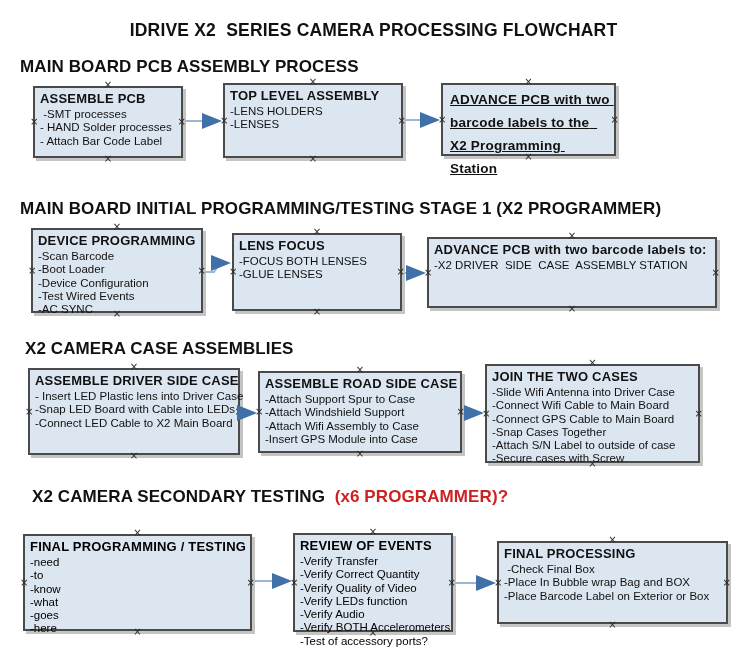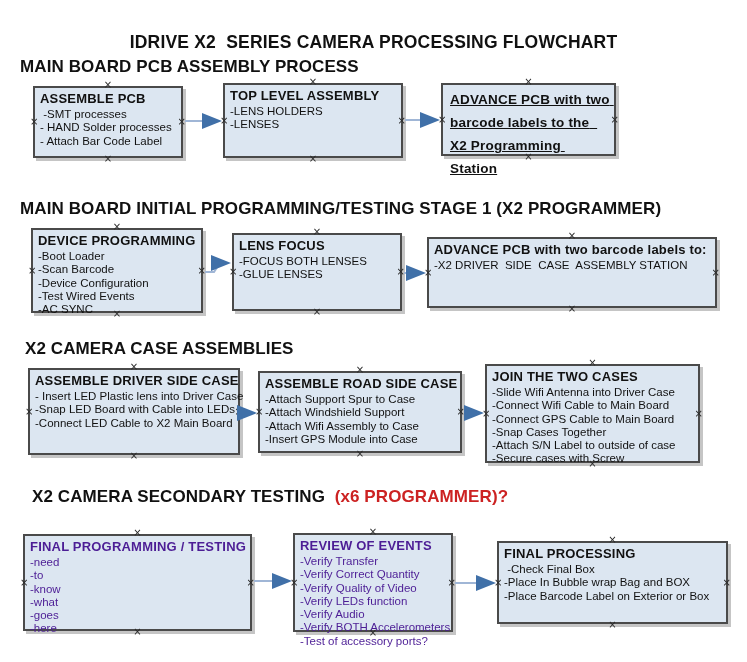--- a/index.html
+++ b/index.html
@@ -1,34 +1,34 @@
 <!DOCTYPE html>
 <html><head>
 <meta charset="utf-8">
 <style>
   html,body{margin:0;padding:0;background:#ffffff;}
   body{width:747px;height:662px;position:relative;overflow:hidden;
        font-family:"Liberation Sans",sans-serif;color:#111;}
 
   .h-main{position:absolute;top:20px;left:0;width:100%;text-align:center;
-          font-weight:bold;font-size:17.5px;white-space:pre;letter-spacing:.2px;margin-top:12px;}
+          font-weight:bold;font-size:17.5px;white-space:pre;letter-spacing:.2px;}
   .heading{position:absolute;font-weight:bold;font-size:17px;white-space:pre;letter-spacing:.1px;}
   .hs1{left:20px;top:57px;}
   .hs2{left:20px;top:199px;}
   .hs3{left:25px;top:339px;text-align:center;}
   .hs4{left:32px;top:487px;}
   .red-inline{color:#cc2222;}
 
   .fc-box{position:absolute;background:#dce6f1;border:2px solid #4a4a4a;
           box-sizing:border-box;box-shadow:3px 3px 0 rgba(140,140,140,.5);
           padding:3px 4px 2px 5px;}
   .fc-title{font-weight:bold;font-size:13px;line-height:16px;white-space:pre;
             margin-bottom:1px;letter-spacing:.2px;}
   .fc-item{font-size:11.5px;line-height:13.3px;white-space:pre;}
-  .red .fc-title,.red .fc-item{color:#4c1d95;}
+  .red .fc-title,.red .fc-item{color:#000000;}
   .title-only .fc-title{white-space:pre-wrap;font-size:13.5px;line-height:23px;padding-left:2px;text-decoration:underline;}
 
   
   .s1b1{left:33px; top:86px; width:150px;height:72px;}
   .s1b2{left:223px;top:83px; width:180px;height:75px;}
   .s1b3{left:441px;top:83px; width:175px;height:73px;}
   .s2b1{left:31px; top:228px;width:172px;height:85px;}
   .s2b2{left:232px;top:233px;width:170px;height:78px;}
   .s2b3{left:427px;top:237px;width:290px;height:71px;}
   .s3b1{left:28px; top:368px;width:212px;height:87px;}
@@ -85,22 +85,22 @@
   <div class="fc-title">ADVANCE PCB with two barcode labels to the  X2 Programming Station</div>
 <span class="hdl t">×</span>
     <span class="hdl b">×</span>
     <span class="hdl l">×</span>
     <span class="hdl r">×</span>
   </div>
 
 <div class="fc-box s2b1">
   <div class="fc-title">DEVICE PROGRAMMING</div>
   <div>
+      <div class="fc-item">-Scan Barcode</div>
       <div class="fc-item">-Boot Loader</div>
-      <div class="fc-item">-Scan Barcode</div>
       <div class="fc-item">-Device Configuration</div>
       <div class="fc-item">-Test Wired Events</div>
       <div class="fc-item">-AC SYNC</div>
     </div>
 <span class="hdl t">×</span>
     <span class="hdl b">×</span>
     <span class="hdl l">×</span>
     <span class="hdl r">×</span>
   </div>
 <div class="fc-box s2b2">

